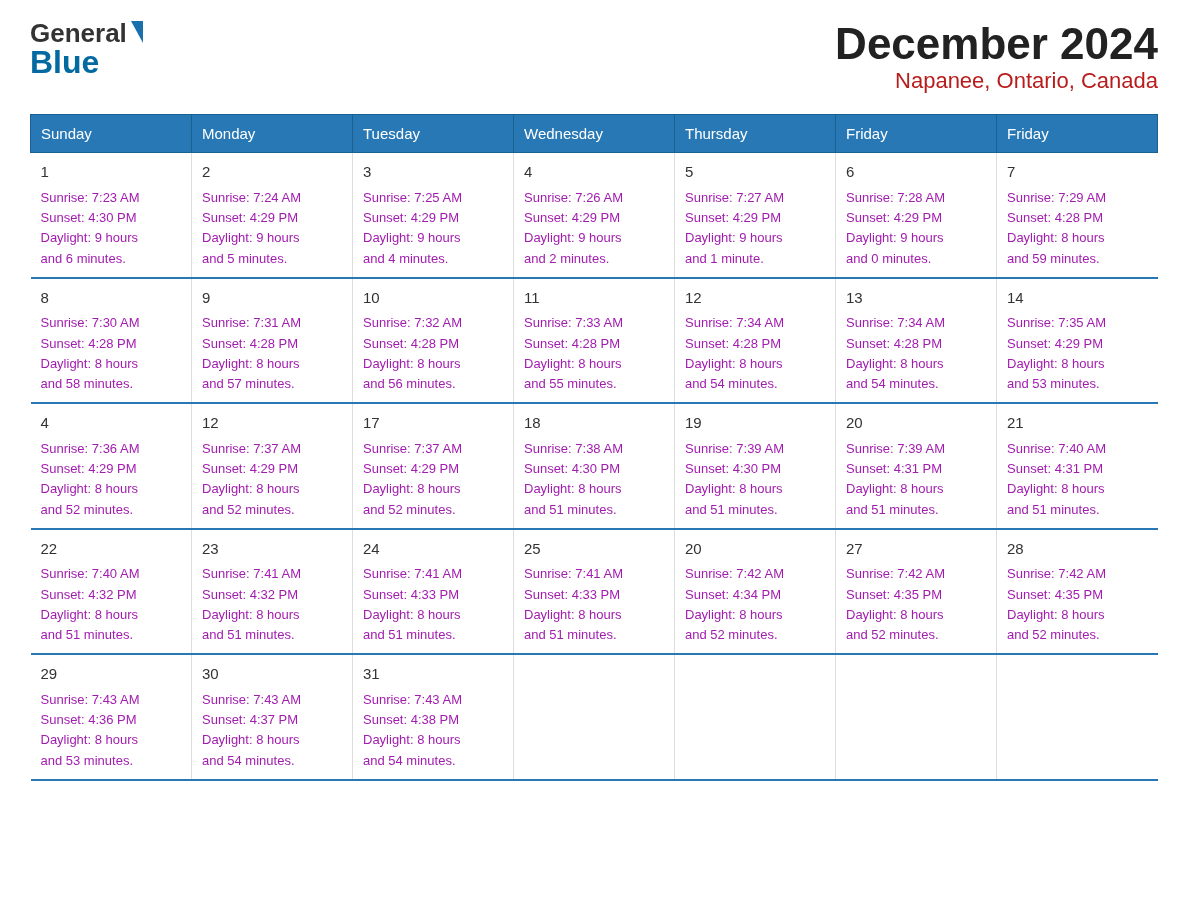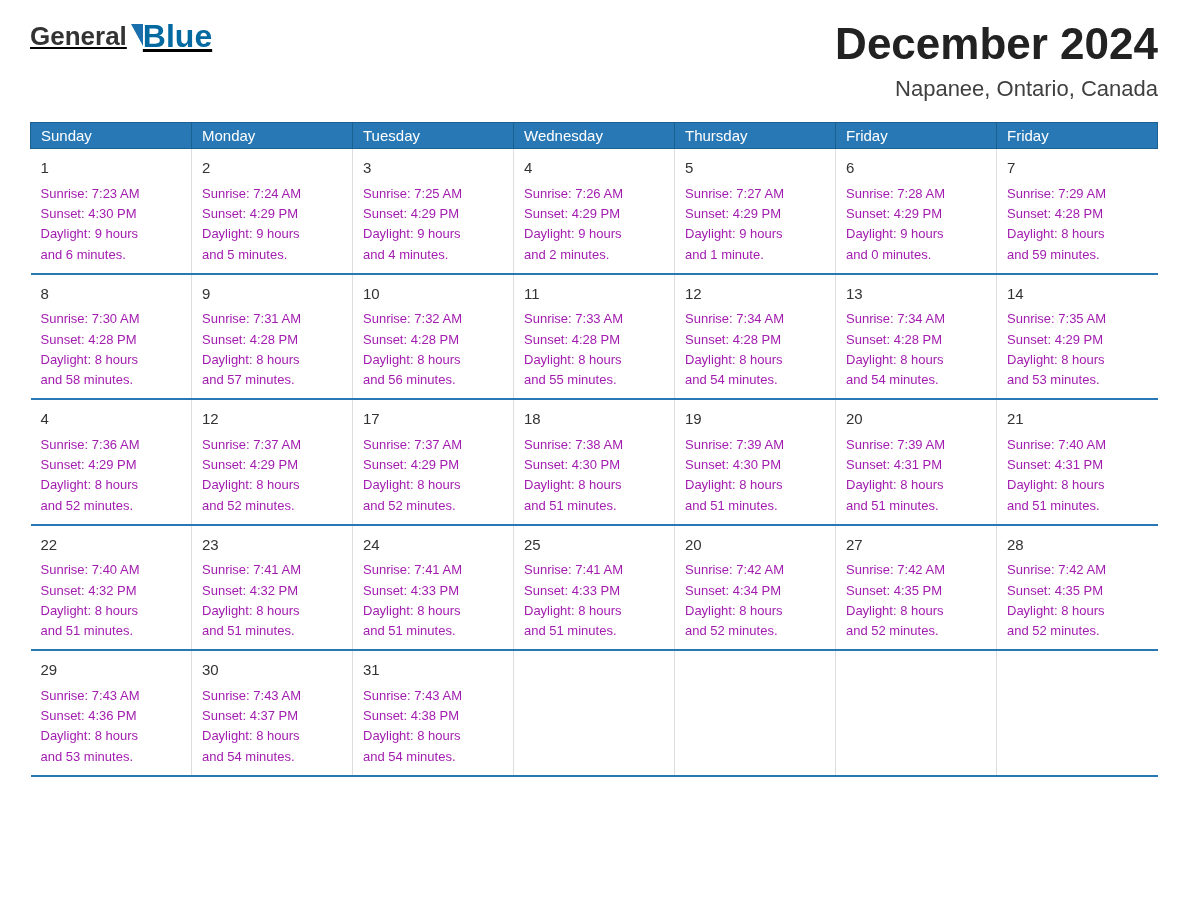--- a/index.html
+++ b/index.html
@@ -11,23 +11,22 @@
       min-height: 918px;
     }
     .header {
       display: flex;
       justify-content: space-between;
       align-items: flex-start;
       margin-bottom: 20px;
     }
     .logo {
       display: flex;
-      flex-direction: row;
-      align-items: center;
-      text-decoration: underline;
+      flex-direction: column;
+      align-items: flex-start;
     }
     .logo-text-general {
       font-size: 26px;
       font-weight: bold;
       color: #333;
       line-height: 1;
     }
     .logo-text-blue {
       font-size: 32px;
       font-weight: bold;
@@ -51,32 +50,32 @@
       text-align: right;
     }
     .month-title {
       font-size: 44px;
       font-weight: bold;
       color: #222;
       line-height: 1.1;
     }
     .location {
       font-size: 22px;
-      color: #404040;
-      margin-top: 8px;
+      color: #b91c1c;
+      margin-top: 0;
     }
     table {
       width: 100%;
       border-collapse: collapse;
       font-size: 13.5px;
     }
     thead tr th {
       background-color: #2878b5;
       color: #fff;
-      padding: 4px 10px;
+      padding: 10px 10px;
       text-align: left;
       font-size: 15px;
       font-weight: normal;
       border: 1px solid #1a6090;
     }
     tbody tr {
       border-bottom: 2px solid #2878b5;
     }
     tbody tr td {
       vertical-align: top;

